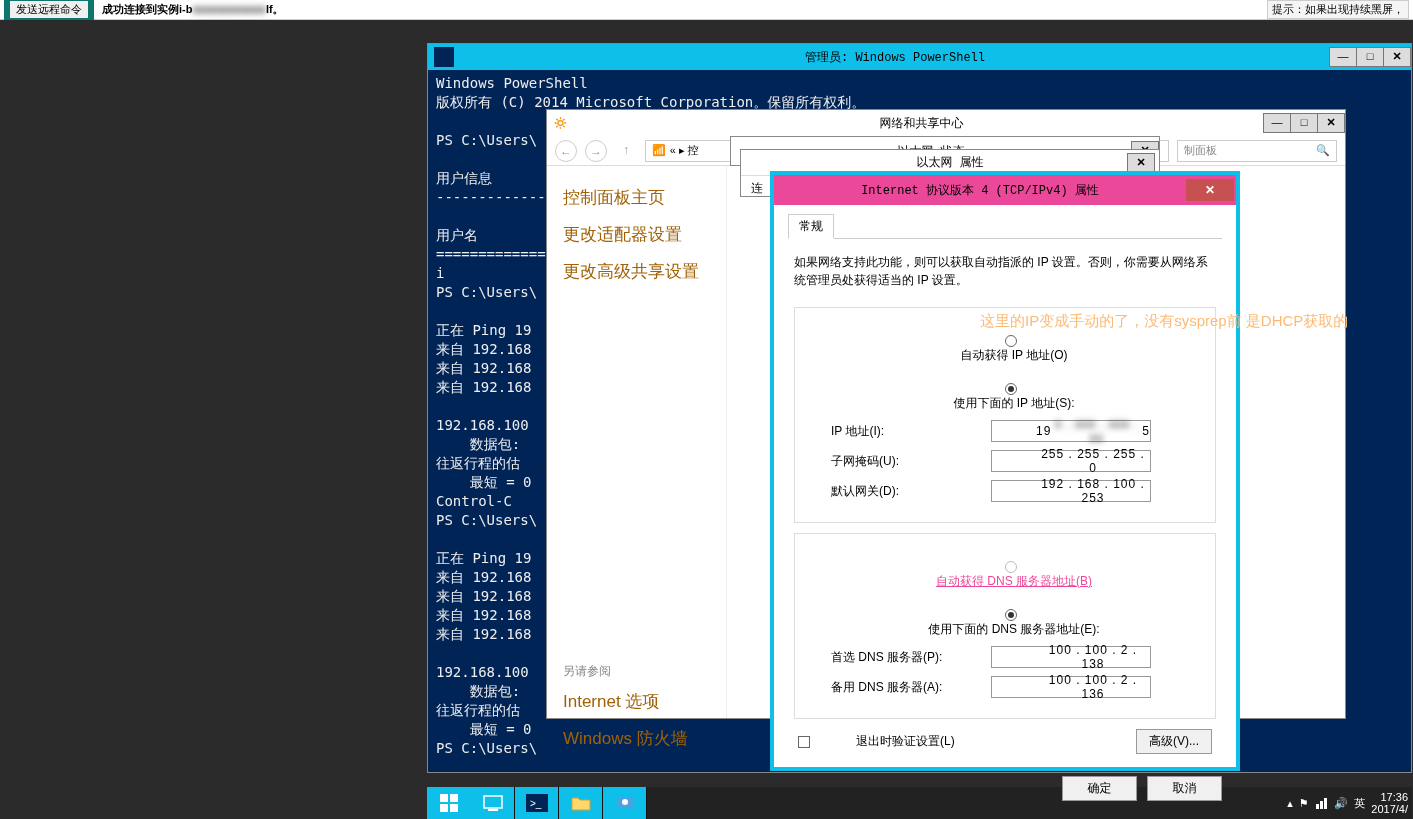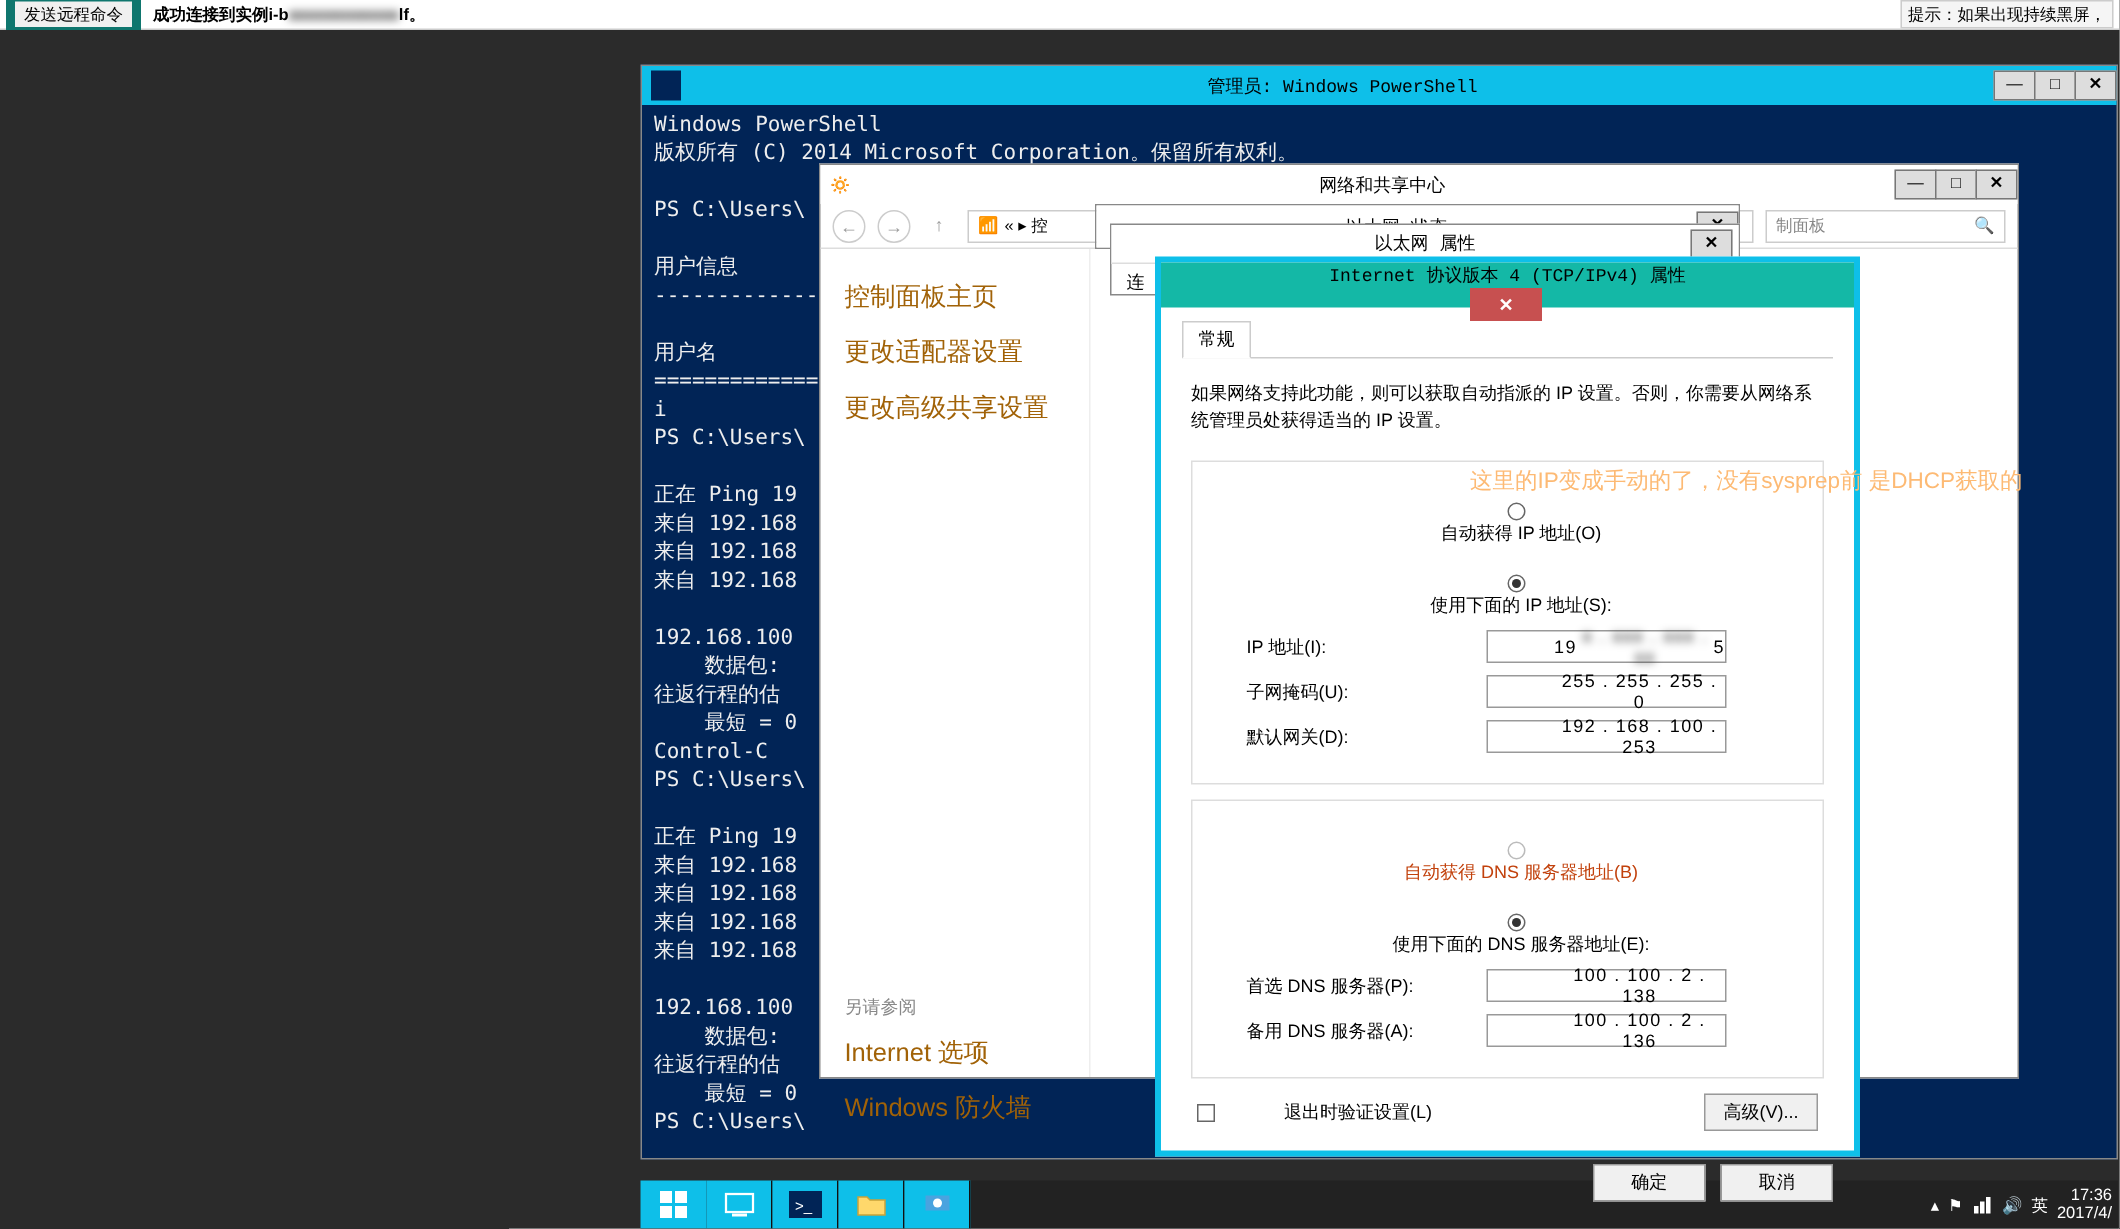--- a/index.html
+++ b/index.html
@@ -35,21 +35,21 @@
   .cp-link { color: #a16207; margin-bottom: 14px; cursor: pointer; font-size: 17px; }
   .cp-seealso-h { color: #888; margin-top: 380px; font-size: 12px; margin-bottom: 10px;}
   
   .eth-status { position: absolute; left: 730px; top: 116px; width: 430px; height: 30px; background: #fff; border: 1px solid #888; }
   
   .eth-prop { position: absolute; left: 740px; top: 129px; width: 420px; height: 48px; background: #fff; border: 1px solid #888; z-index: 3;}
   .eth-prop .titlebar { background:#fff; border-bottom: 1px solid #ddd; position: relative;}
   .eth-prop .tbtn.close { position: absolute; right: 4px; top: 3px;}
   
   .prop-window { position: absolute; left: 770px; top: 151px; width: 470px; height: 600px; background: #fff; border: 4px solid #0ebfe9; z-index: 5;}
-  .prop-titlebar { height: 30px; background: #14b8a6; display: flex; align-items: center; flex-direction: column; }
+  .prop-titlebar { height: 30px; background: #ec4899; display: flex; align-items: center; }
   .prop-titlebar .titlebar-text { color: #000; }
   .prop-close { width: 48px; height: 22px; background: #c75050; color: #fff; text-align: center; line-height: 22px; margin-right: 2px; font-weight: bold; }
   .prop-body { padding: 8px 14px; }
   .tab-strip { border-bottom: 1px solid #ccc; }
   .tab { display: inline-block; padding: 3px 10px; border: 1px solid #ccc; border-bottom: 1px solid #fff; background: #fff; position: relative; top: 1px; font-size:12px;}
   .info-text { font-size: 12px; margin: 14px 6px 18px; line-height: 1.5; }
   .radio-row { margin: 19px 0 6px 18px; font-size: 12px; display:flex; align-items:center;flex-direction:column;}
   .radio { width: 12px; height: 12px; border: 1px solid #666; border-radius: 6px; margin-right: 6px; display:inline-block; position:relative;}
   .radio.disabled { border-color: #bbb; }
   .radio.checked::after { content:""; position:absolute; width:6px; height:6px; background:#333; border-radius:3px; top:2px; left:2px;}
@@ -67,21 +67,21 @@
   
   .taskbar { position: absolute; bottom: 0; left: 427px; width: 985px; height: 32px; background: #222; display: flex; align-items: center; }
   .start-btn { width: 44px; height: 32px; background: #0ebfe9; display:flex; align-items:center; justify-content:center; }
   .start-btn svg { width:18px; height:18px; }
   .task-item { width: 44px; height: 32px; display:flex; align-items:center; justify-content:center; border-right: 1px solid #111; }
   .task-item.active { background: #0ebfe9; }
   .task-item .ico { width: 22px; height: 18px; }
   .tray { margin-left: auto; display: flex; align-items: center; color: #fff; font-size: 11px; padding-right: 4px; gap:6px;}
   .tray-time { text-align: right; line-height: 1.1; }
   .tray-ico { width:14px; height:14px; }
-  .disabled-text { color:#c2410c; }
+  .disabled-text { color:#ec4899;text-decoration:underline; }
 </style>
 </head>
 <body>
 
 <div class="topbar">
   <span class="topbar-btn">发送远程命令</span>
   <span class="topbar-status">
     <span>成功连接到实例i-b</span><span class="blur">xxxxxxxxxxxx</span><span>lf。</span>
   </span>
   <span class="topbar-hint">提示：如果出现持续黑屏，</span>

